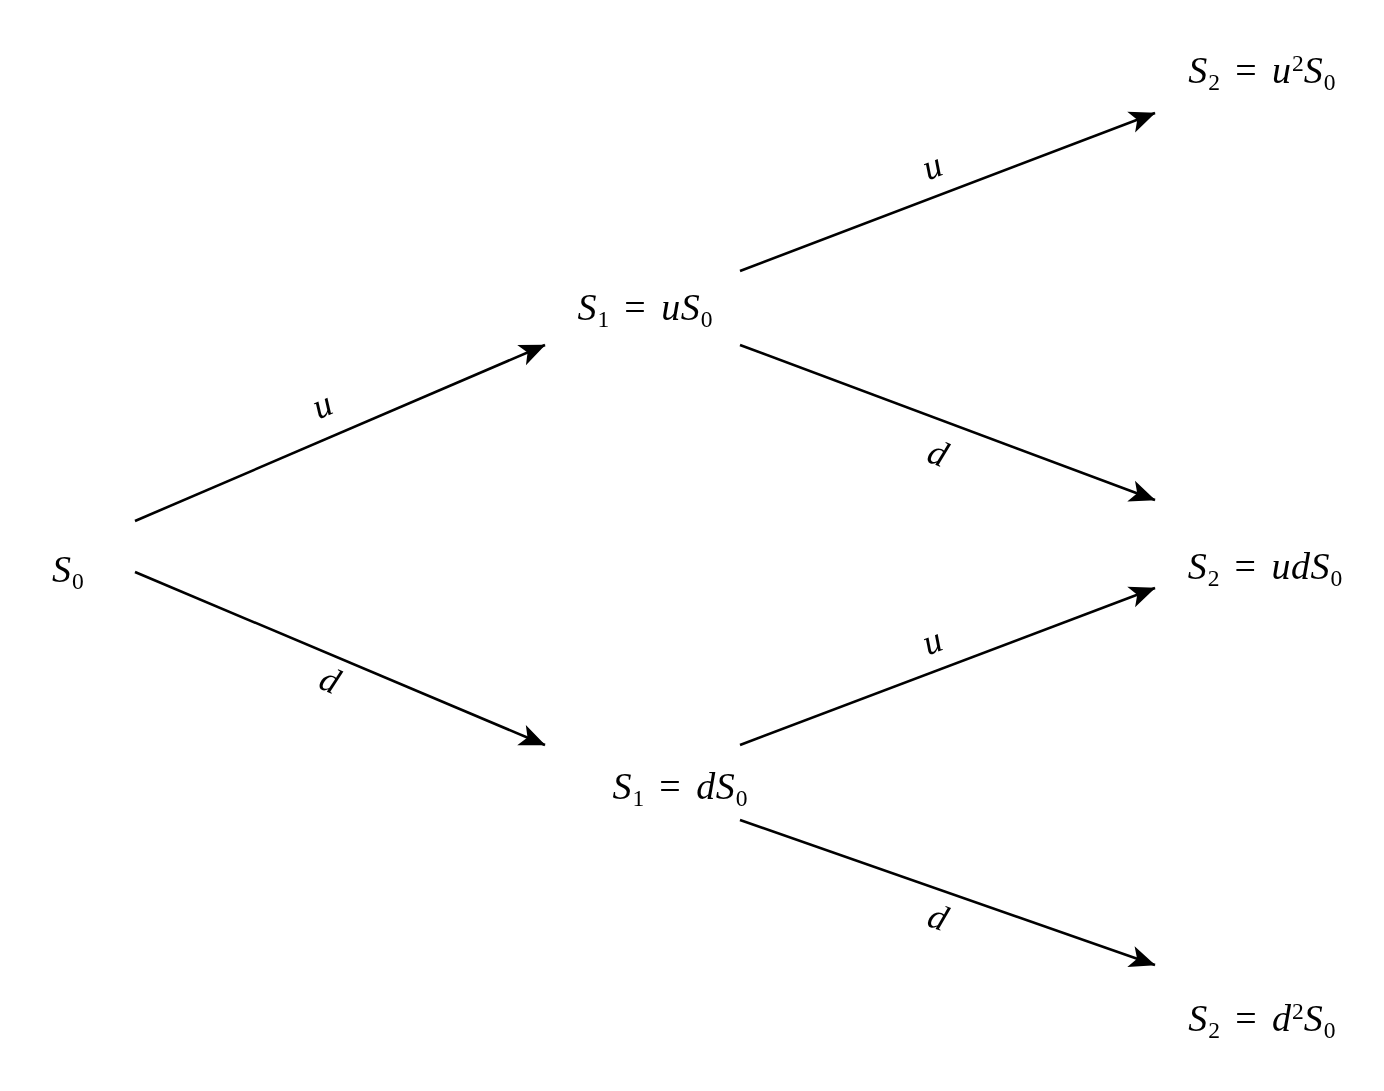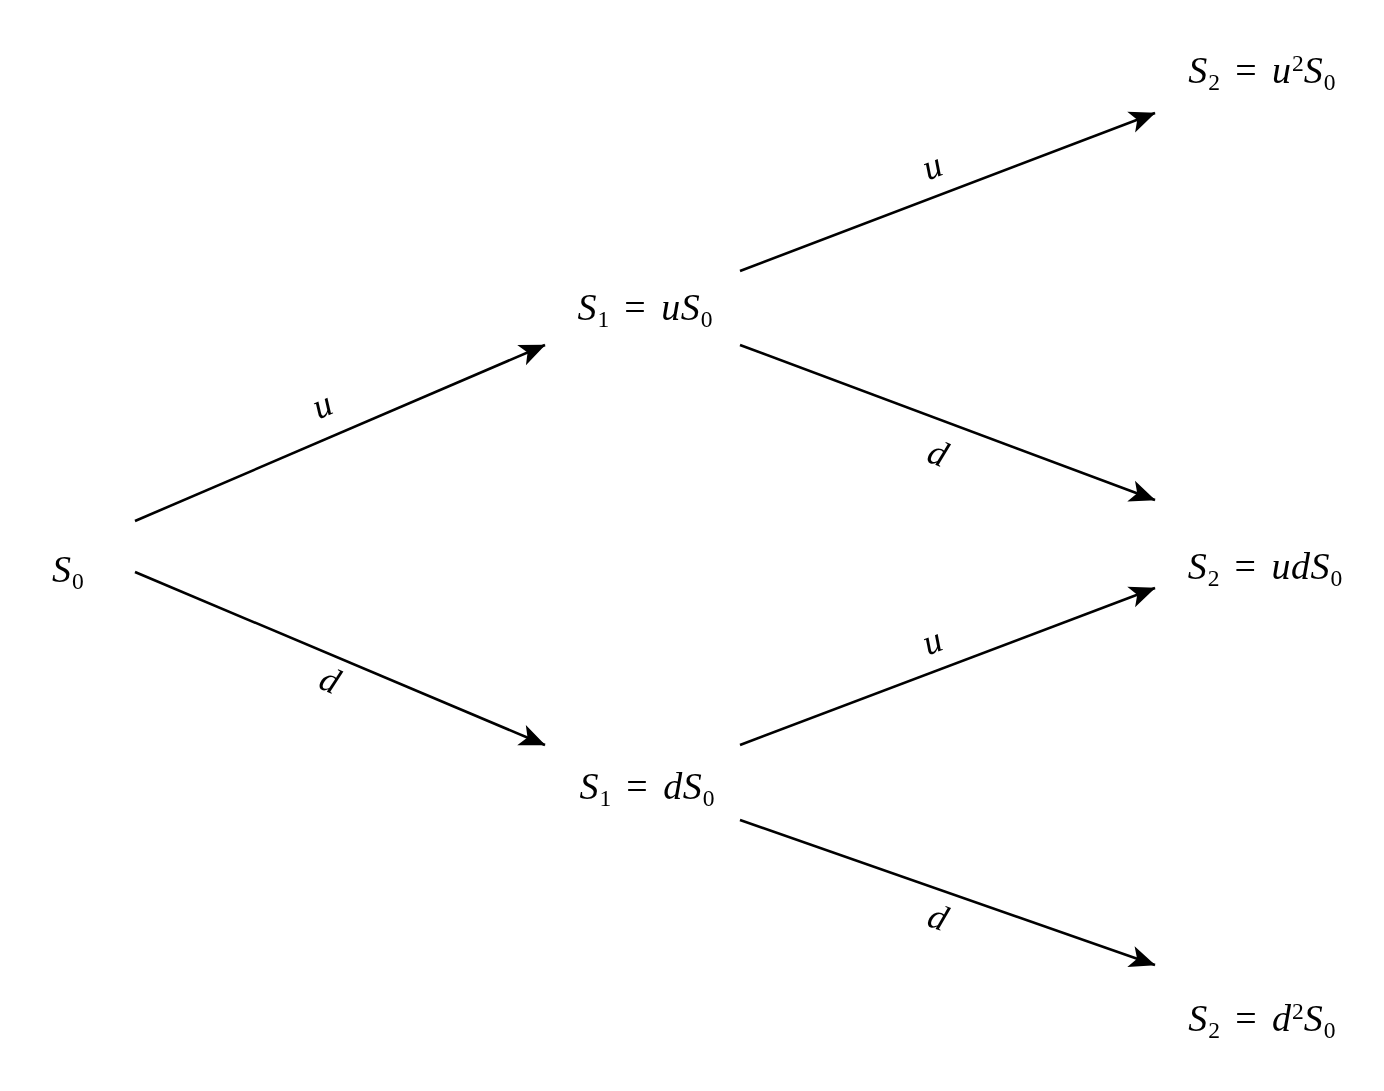--- a/index.html
+++ b/index.html
@@ -85,21 +85,21 @@
         <line x1="740" y1="271" x2="1155" y2="113" marker-end="url(#arrowhead)"></line>
         <line x1="740" y1="345" x2="1155" y2="500" marker-end="url(#arrowhead)"></line>
         <line x1="740" y1="745" x2="1155" y2="588" marker-end="url(#arrowhead)"></line>
         <line x1="740" y1="820" x2="1155" y2="965" marker-end="url(#arrowhead)"></line>
       </g>
   </svg>
 
   <div id="node-layer">
       <div class="node-label" style="left: 68px; top: 545px; margin-top: 24px;">S<sub>0</sub></div>
       <div class="node-label" style="left: 645px; top: 307px;">S<sub>1</sub> <span class="op">=</span> uS<sub>0</sub></div>
-      <div class="node-label" style="left: 647px; top: 786px;">S<sub>1</sub> <span class="op">=</span> dS<sub>0</sub></div>
+      <div class="node-label" style="left: 680px; top: 786px;">S<sub>1</sub> <span class="op">=</span> dS<sub>0</sub></div>
       <div class="node-label" style="left: 1262px; top: 70px;">S<sub>2</sub> <span class="op">=</span> u<sup>2</sup>S<sub>0</sub></div>
       <div class="node-label" style="left: 1265px; top: 566px;">S<sub>2</sub> <span class="op">=</span> udS<sub>0</sub></div>
       <div class="node-label" style="left: 1262px; top: 1018px;">S<sub>2</sub> <span class="op">=</span> d<sup>2</sup>S<sub>0</sub></div>
     </div>
   <div id="edge-label-layer">
       <div class="edge-label" style="left: 322px; top: 405px; transform: translate(-50%, -50%) rotate(-23deg);">u</div>
       <div class="edge-label" style="left: 330px; top: 680px; transform: translate(-50%, -50%) rotate(23deg);">d</div>
       <div class="edge-label" style="left: 932px; top: 166px; transform: translate(-50%, -50%) rotate(-21deg);">u</div>
       <div class="edge-label" style="left: 938px; top: 453px; transform: translate(-50%, -50%) rotate(21deg);">d</div>
       <div class="edge-label" style="left: 932px; top: 641px; transform: translate(-50%, -50%) rotate(-21deg);">u</div>

